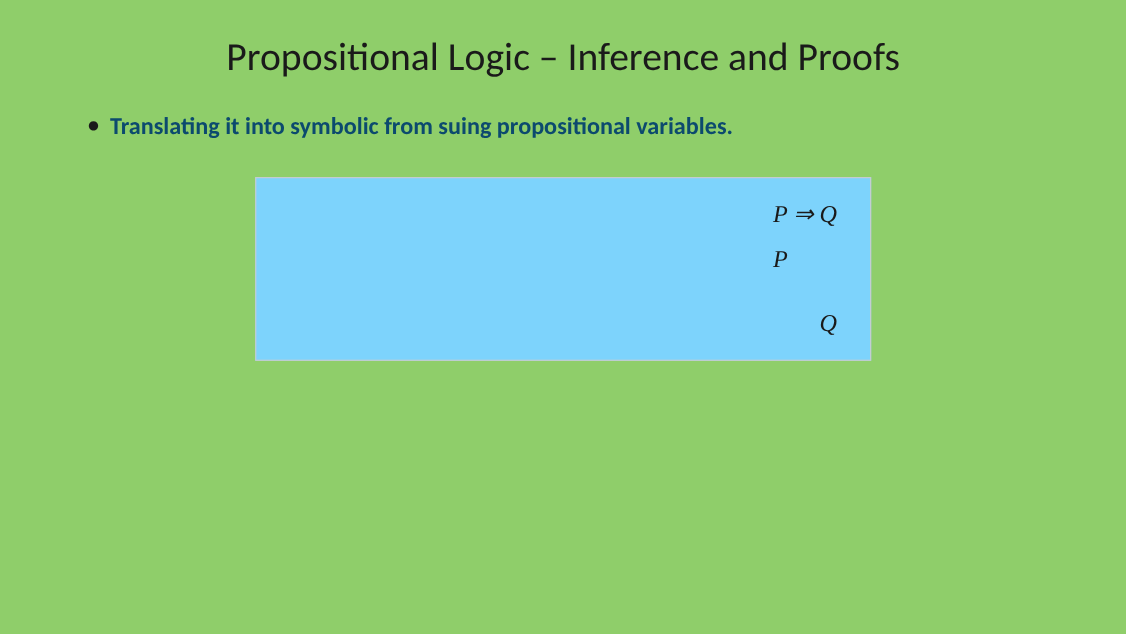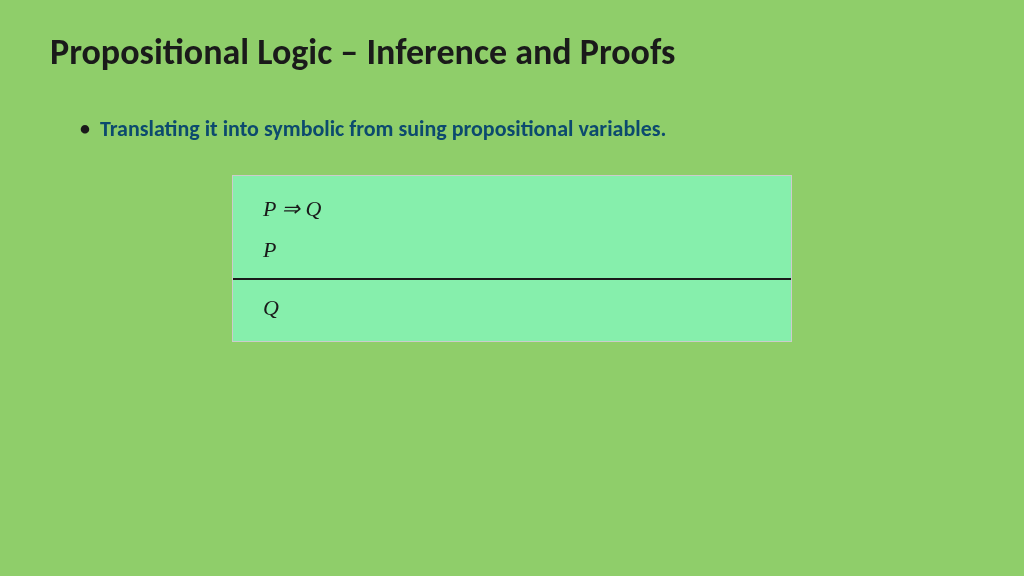--- a/index.html
+++ b/index.html
@@ -21,24 +21,25 @@
       height: 576px;
       background-color: #8fce6a;
       padding: 30px 50px 30px 50px;
       display: flex;
       flex-direction: column;
       gap: 20px;
     }
 
     .title {
       font-size: 36px;
-      font-weight: bold;
+      font-weight: normal;
       color: #1a1a1a;
+      text-align: center;
       font-family: 'Calibri', sans-serif;
-      margin-bottom: 18px;
+      margin-bottom: 4px;
     }
 
     .bullet-section {
       padding-left: 30px;
     }
 
     .bullet-item {
       display: flex;
       align-items: flex-start;
       gap: 10px;
@@ -61,25 +62,26 @@
       flex: 1;
     }
 
     .inference-box-container {
       display: flex;
       justify-content: center;
       margin-top: 10px;
     }
 
     .inference-box {
-      background-color: #86efac;
+      background-color: #7dd3fc;
       border: 1px solid #cccccc;
       width: 560px;
       display: flex;
       flex-direction: column;
+      align-items: flex-end;
     }
 
     .inference-premises {
       padding: 20px 30px 15px 30px;
       display: flex;
       flex-direction: column;
       gap: 15px;
     }
 
     .inference-divider {

